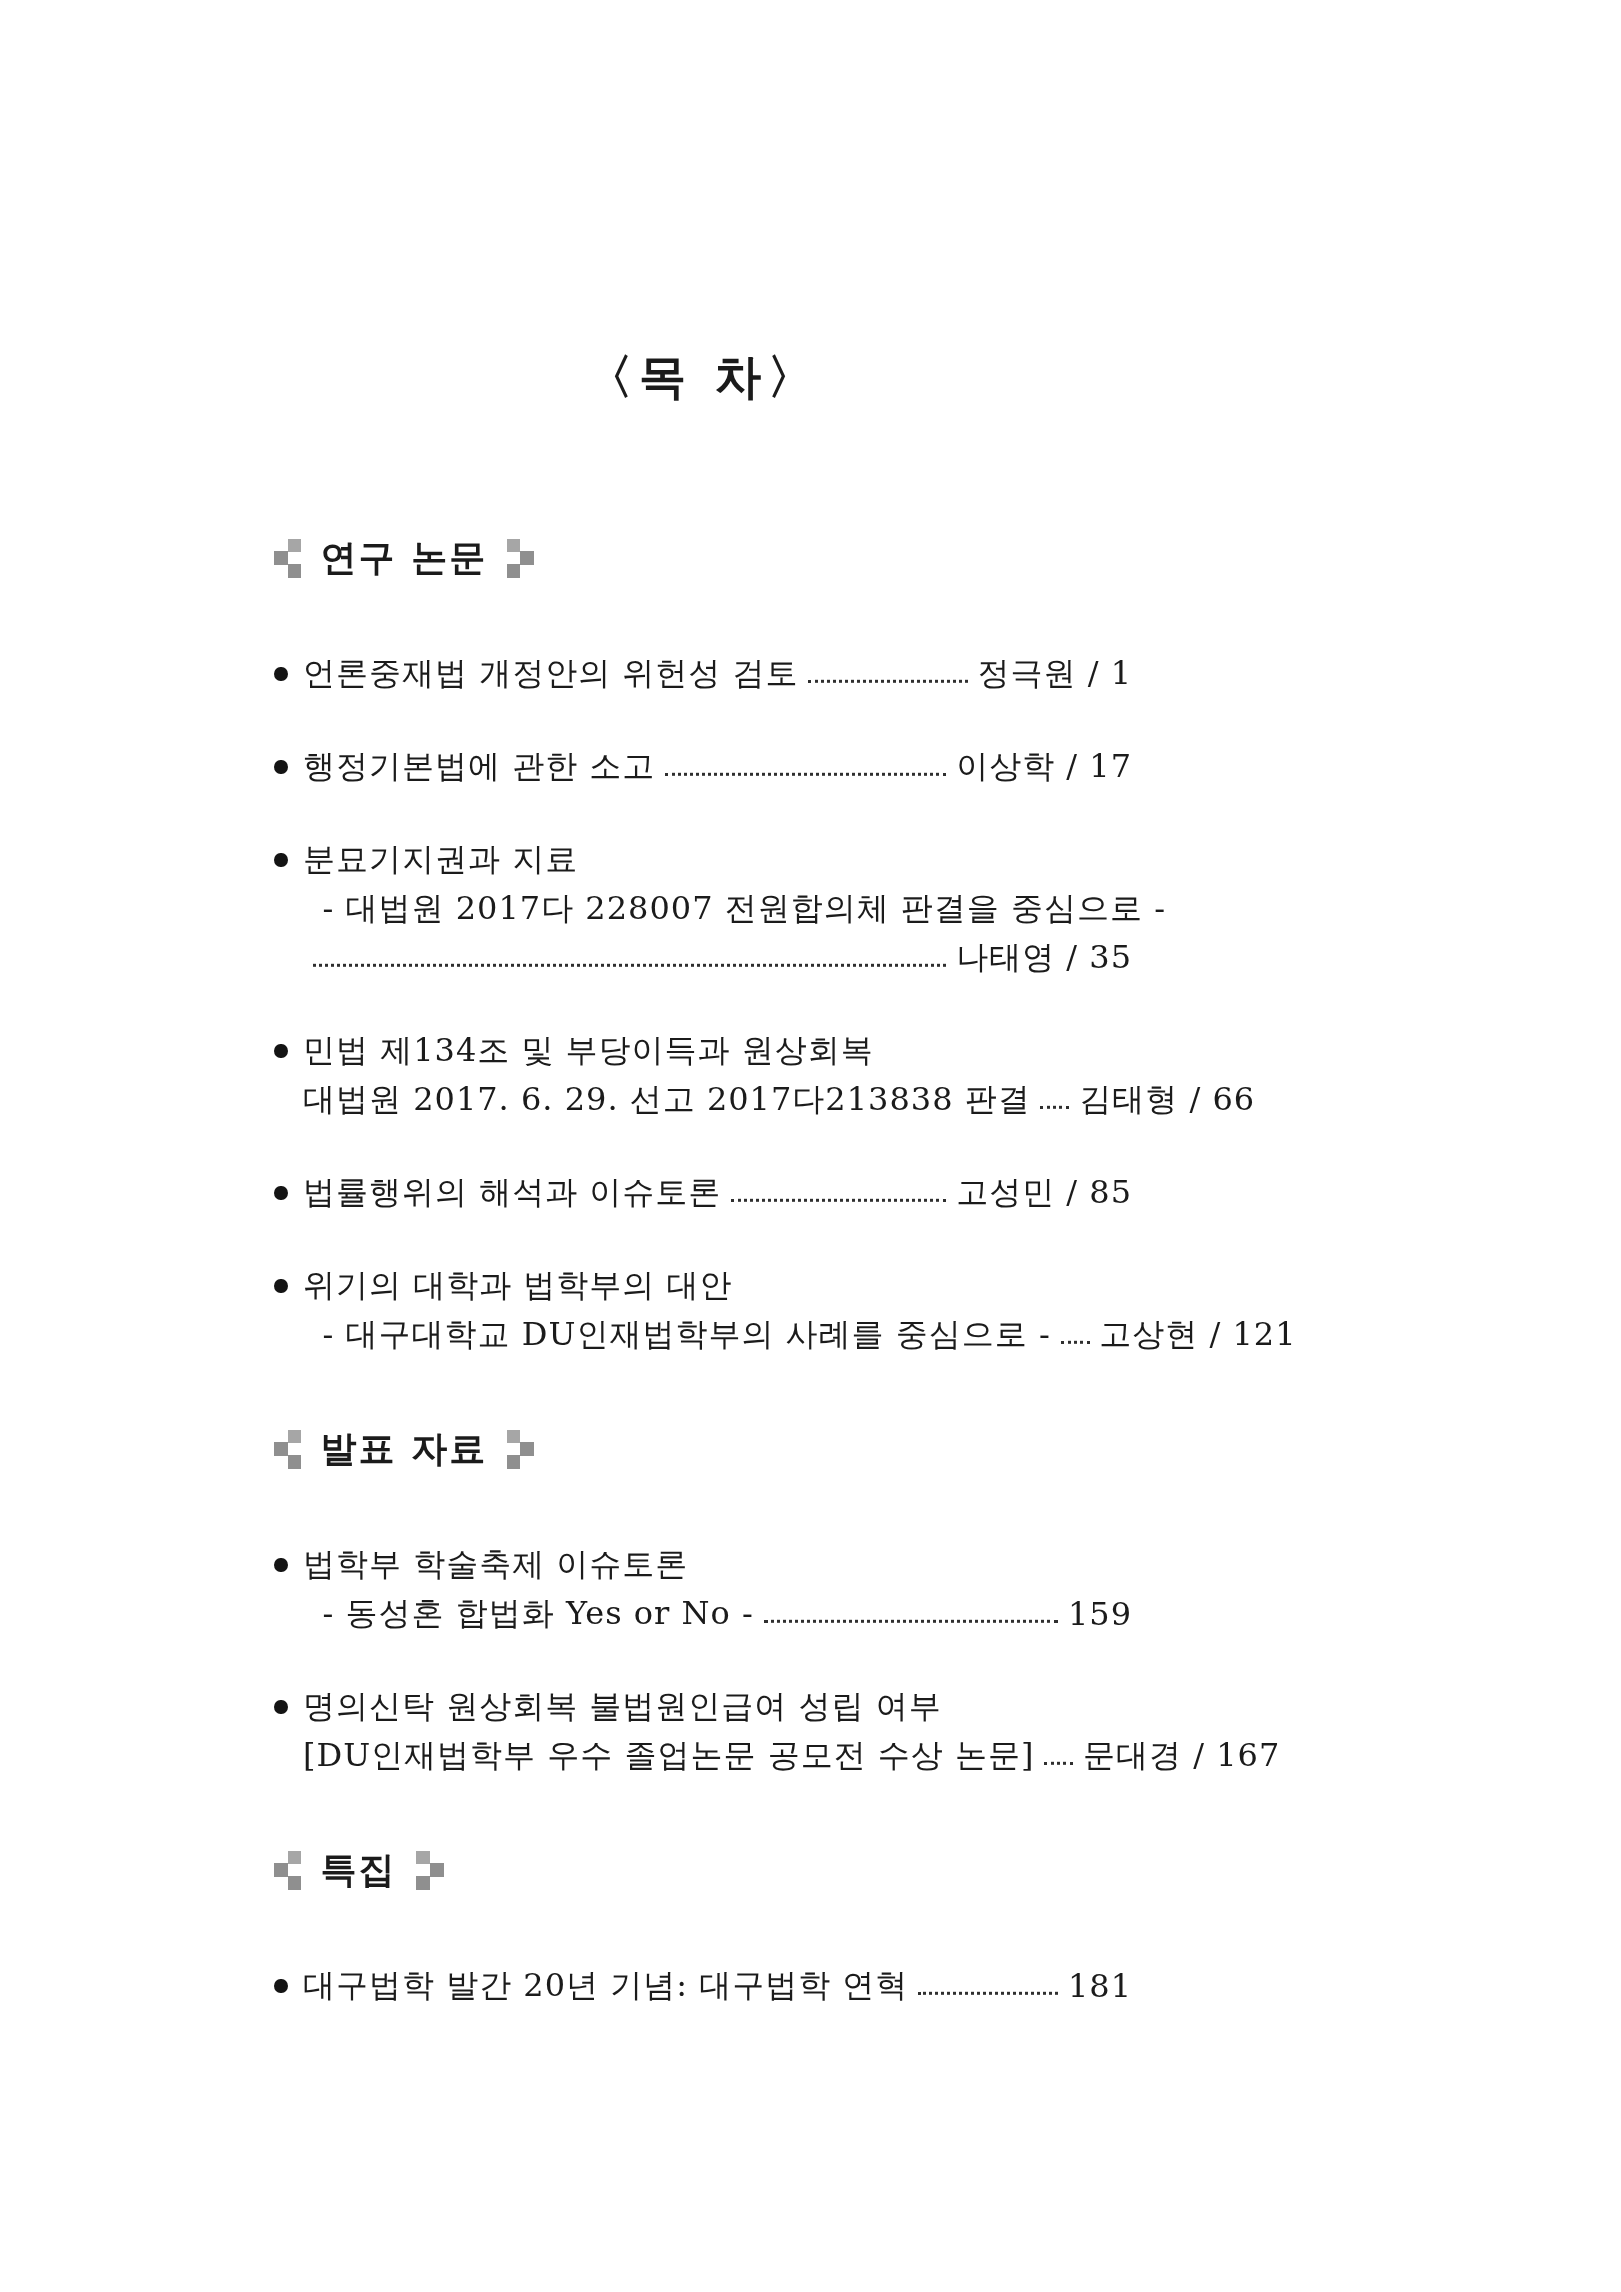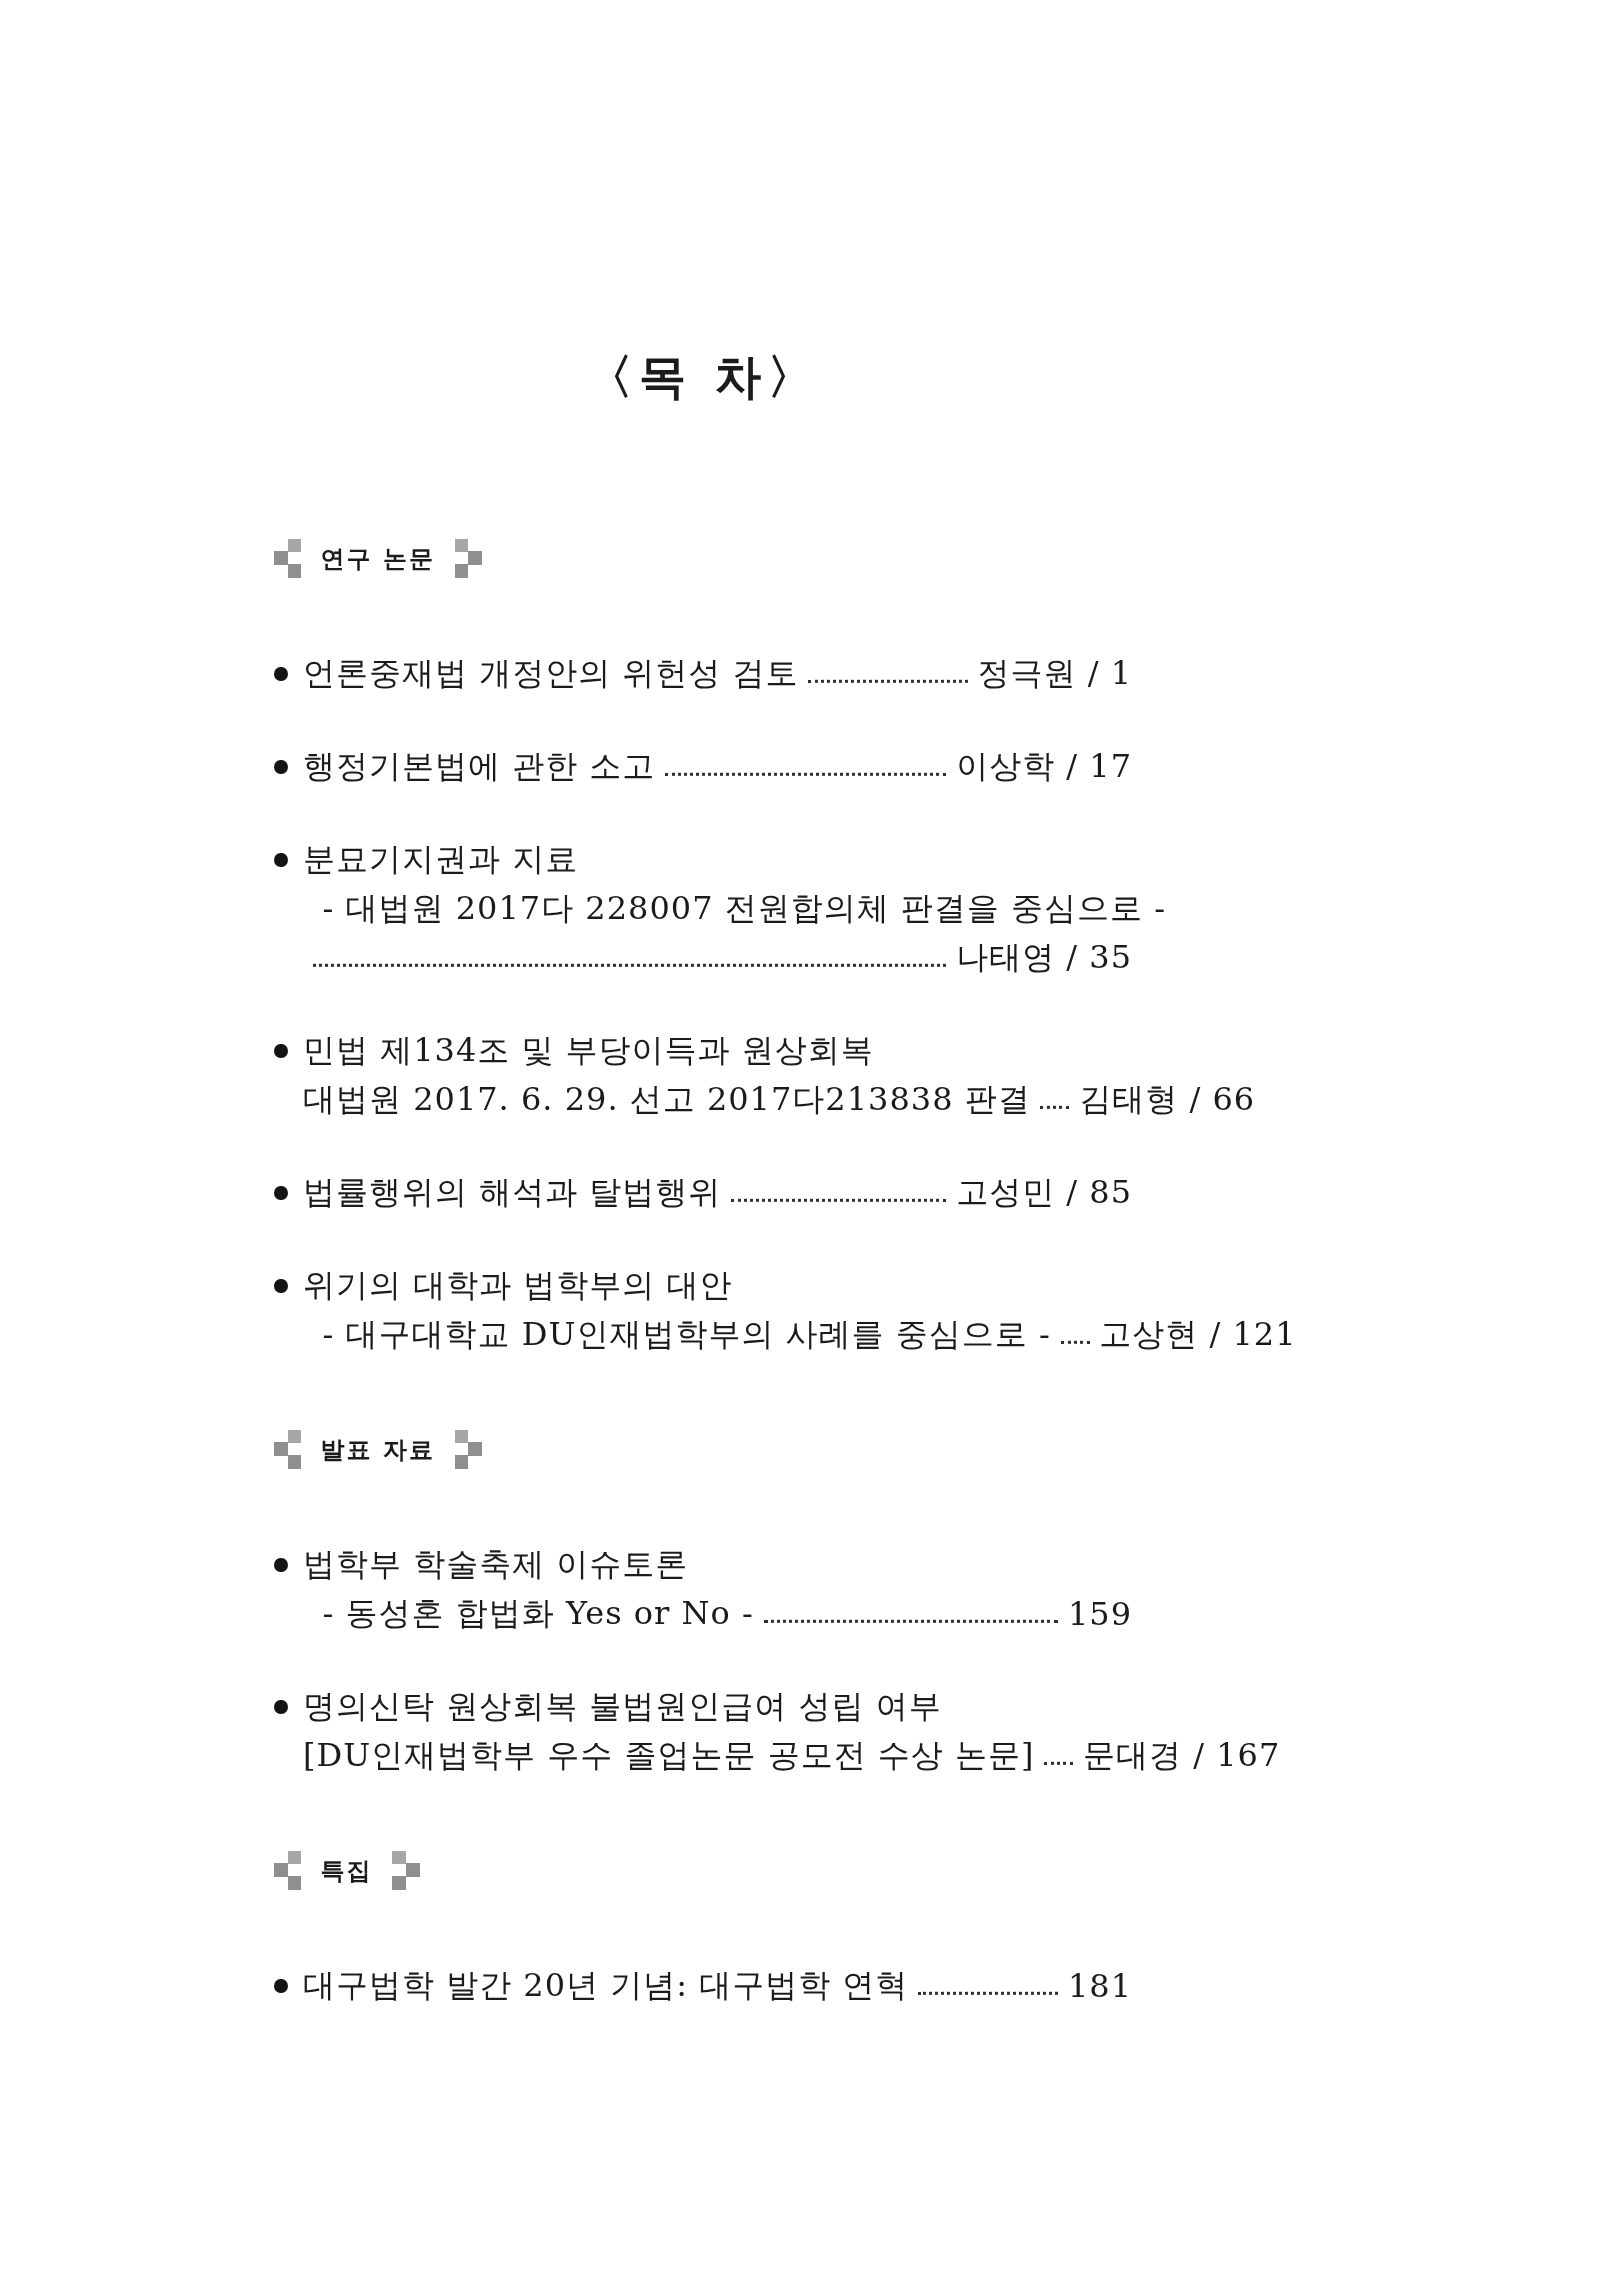--- a/index.html
+++ b/index.html
@@ -22,21 +22,21 @@
     font-size: 47px;
     font-weight: 700;
     letter-spacing: 5.9px;
   }
   .section-header {
     display: flex;
     align-items: center;
     gap: 17.6px;
     height: 55px;
     margin-top: 63px;
-    font-size: 24px;
+    font-size: 36px;
     font-weight: 700;
     letter-spacing: 2px;
   }
   .section-header.first { margin-top: 123px; }
   .orn { position: relative; width: 29px; height: 40px; flex: 0 0 auto; }
   .orn i { position: absolute; width: 13.7px; height: 13.7px; background: #8f8f8f; }
   .orn.left  i:nth-child(1) { left: 13.7px; top: 0;    background: #a6a6a6; }
   .orn.left  i:nth-child(2) { left: 0;    top: 12.7px; }
   .orn.left  i:nth-child(3) { left: 13.7px; top: 25.5px; }
   .orn.right i:nth-child(1) { left: 2px;  top: 0;    background: #a6a6a6; }
@@ -148,21 +148,21 @@
               <span class="item-ref">김태형 / 66</span>
             </div>
           </div>
         </div>
         <div class="item">
           <div class="bullet-col">
             <span class="bullet-dot"></span>
           </div>
           <div class="item-body">
             <div class="line">
-              <span class="item-text">법률행위의 해석과 탈법행위</span>
+              <span class="item-text">법률행위의 해석과 이슈토론</span>
               <span class="leader"></span>
               <span class="item-ref">고성민 / 85</span>
             </div>
           </div>
         </div>
         <div class="item">
           <div class="bullet-col">
             <span class="bullet-dot"></span>
           </div>
           <div class="item-body">

